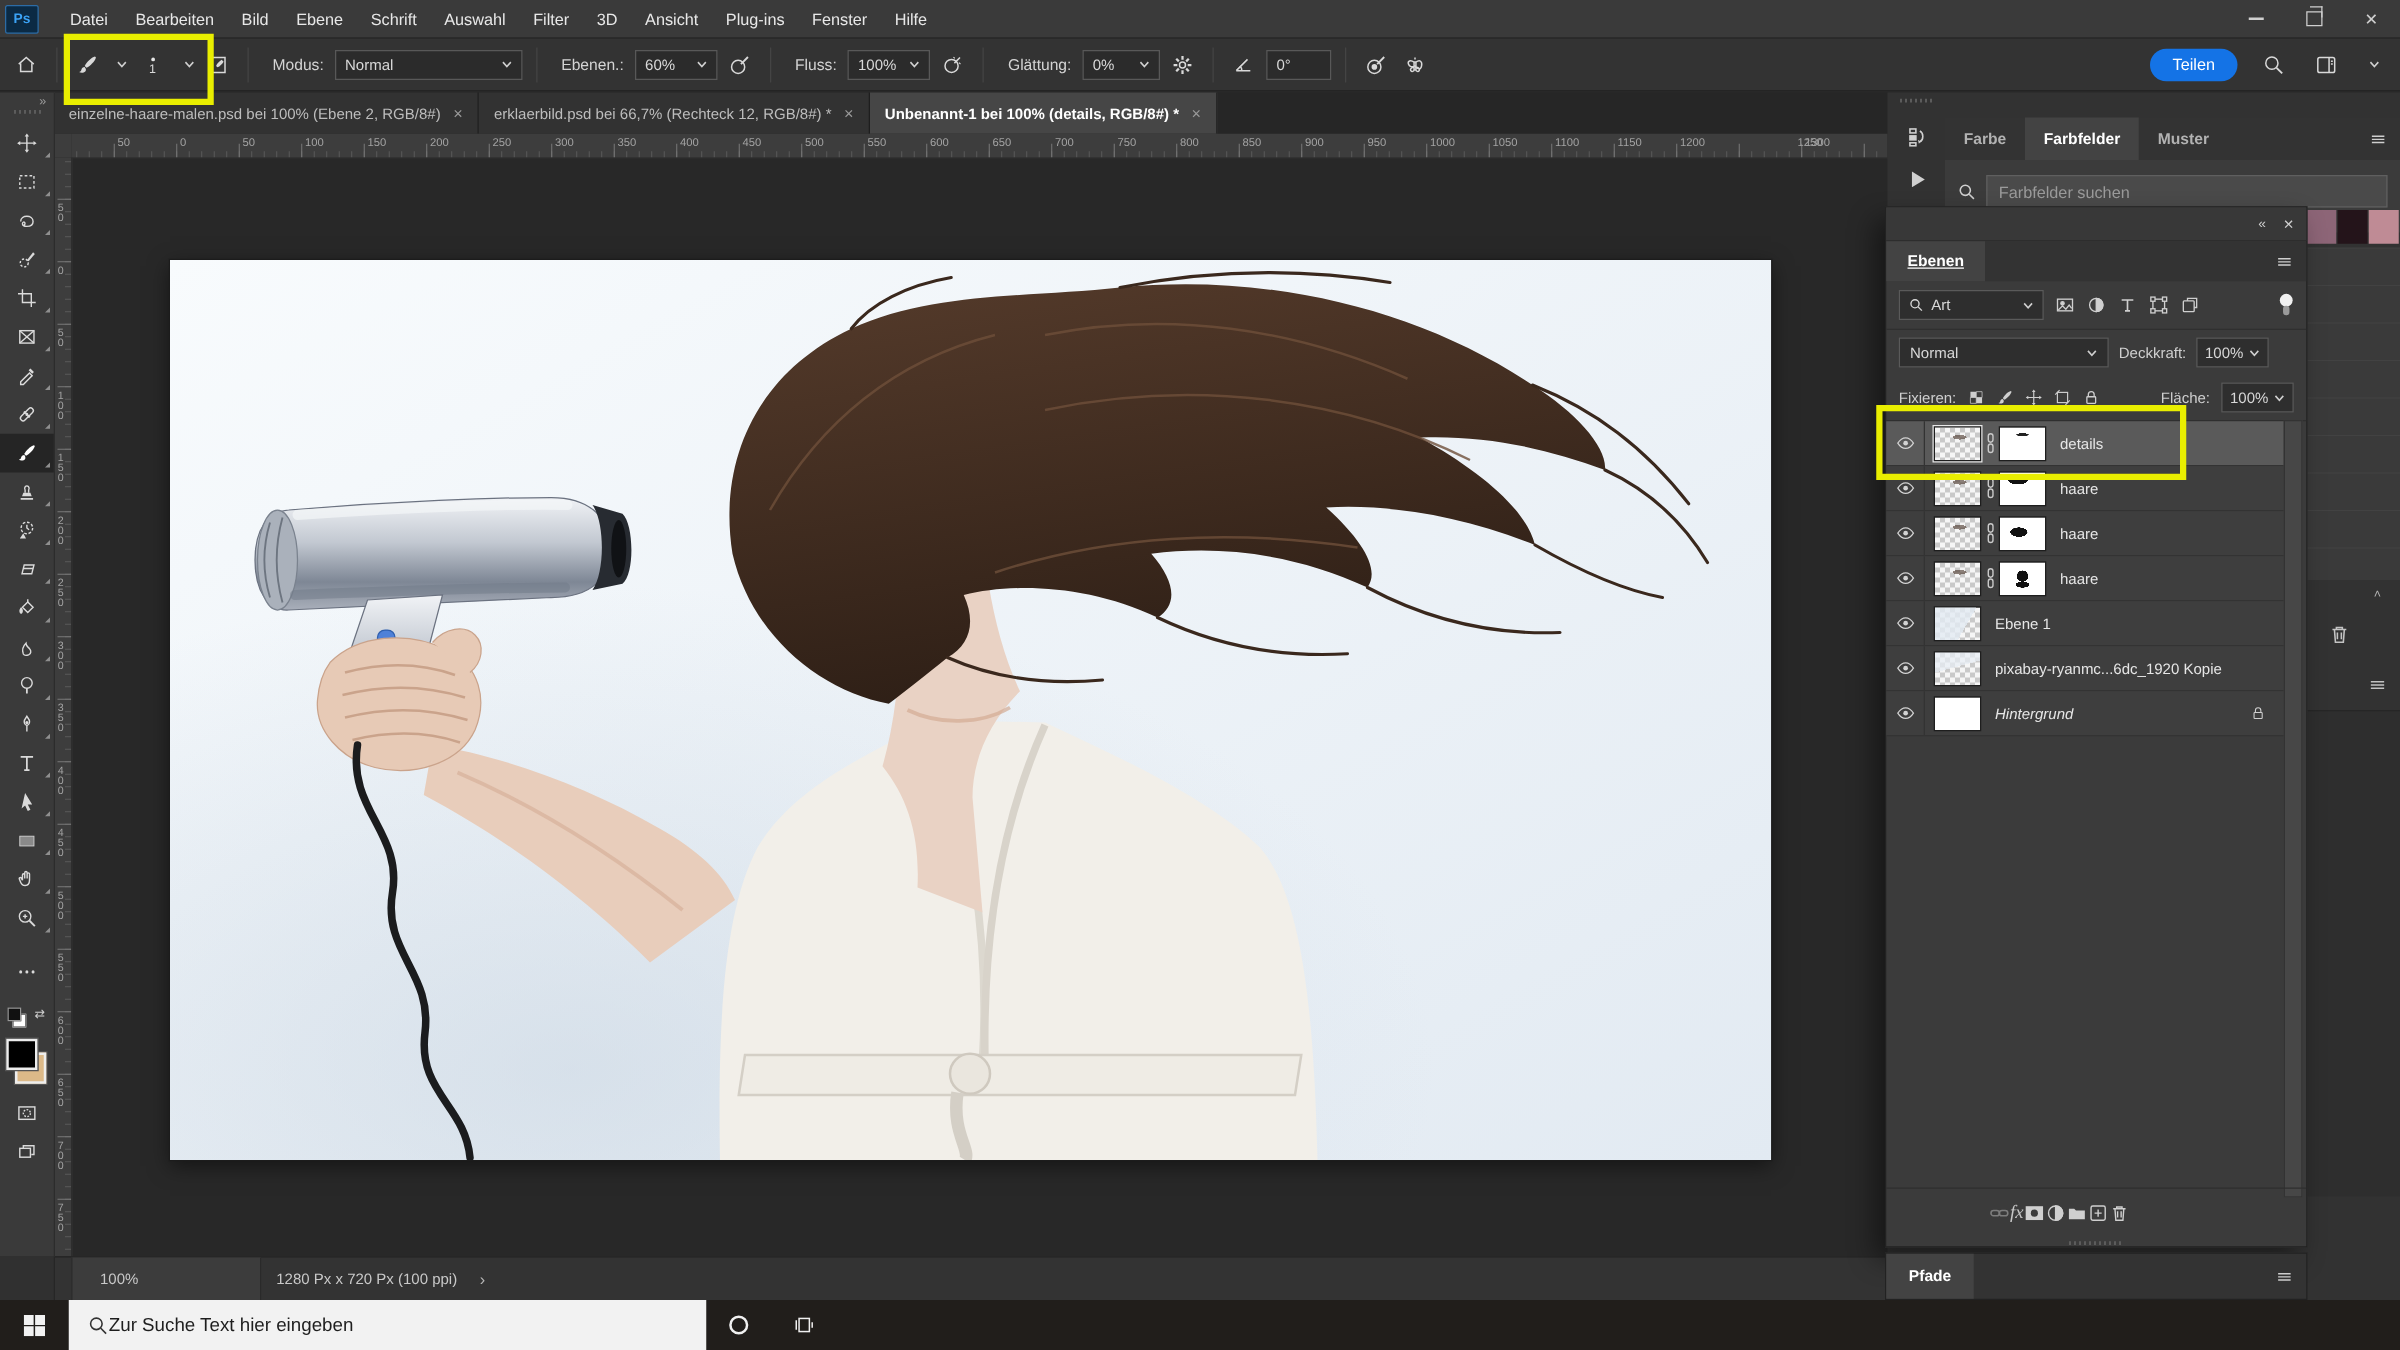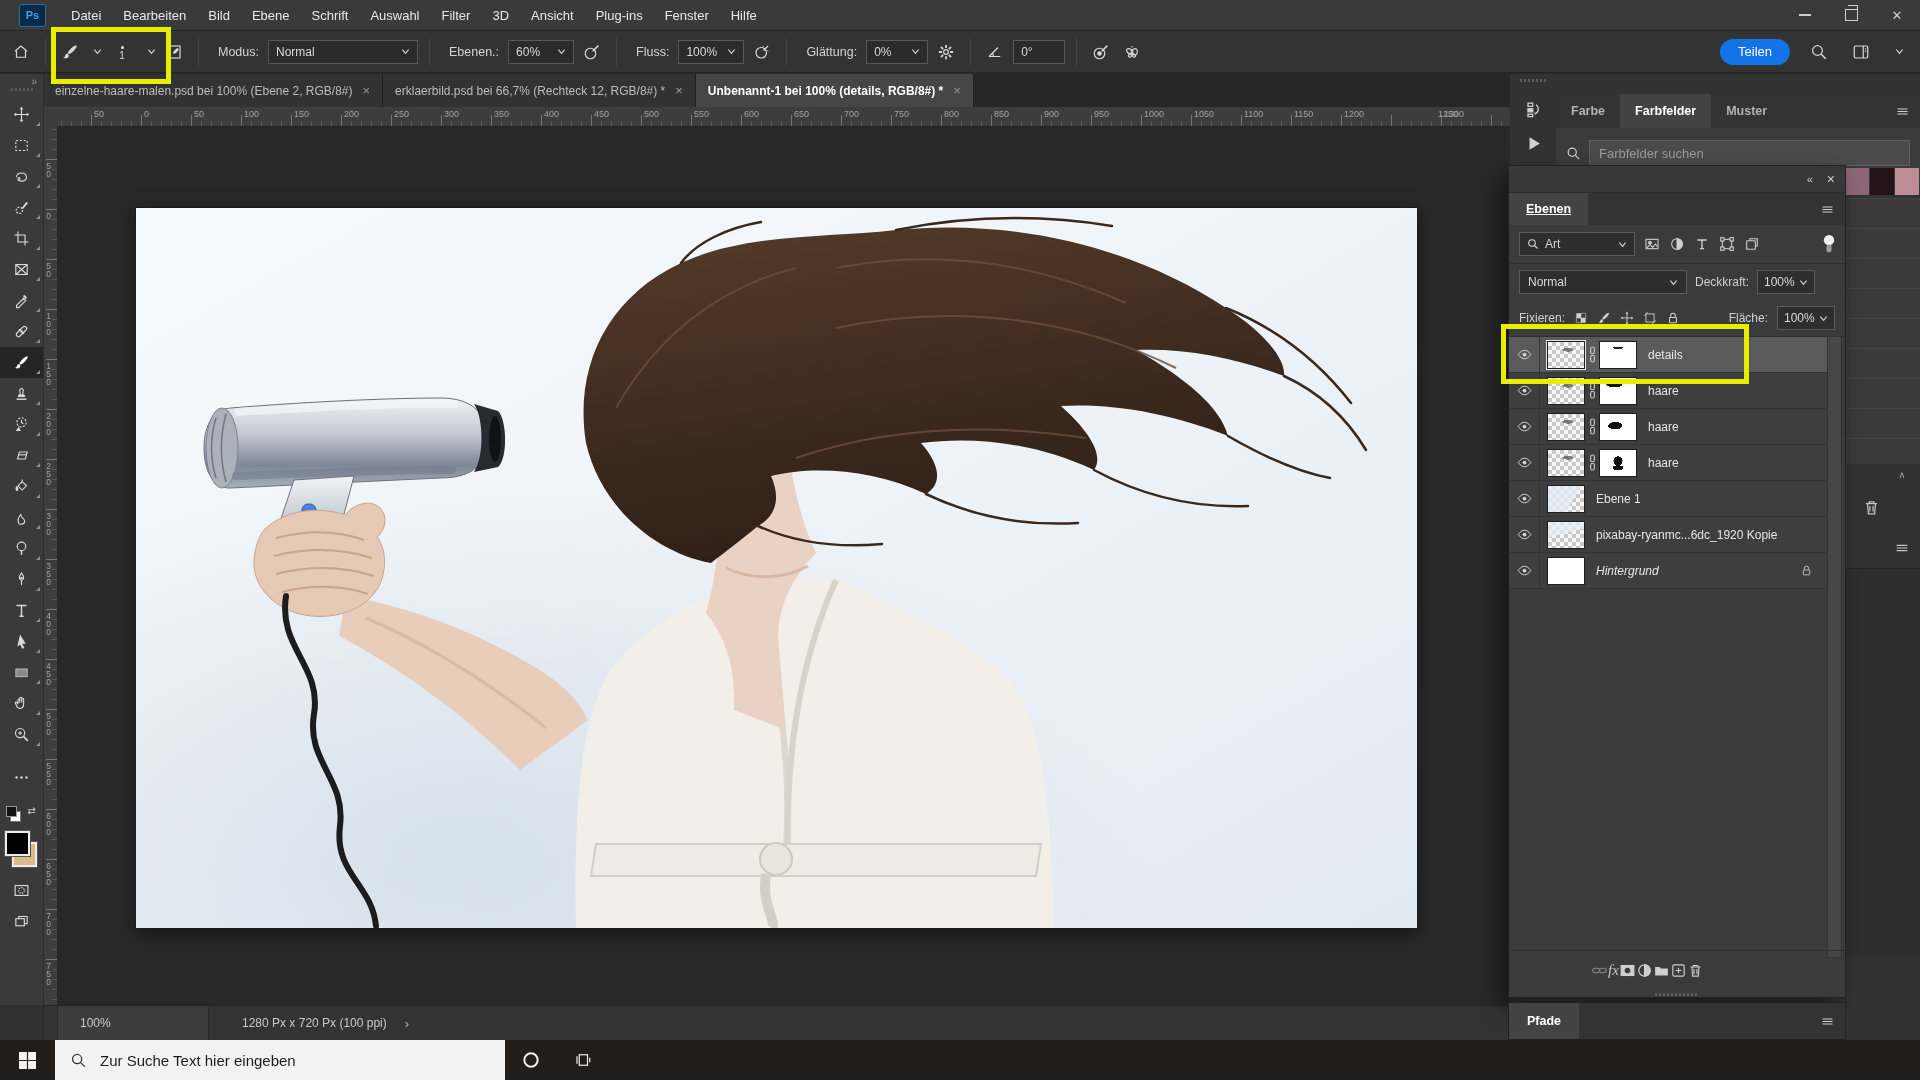--- a/index.html
+++ b/index.html
@@ -1,21 +1,21 @@
 <!DOCTYPE html>
 <html><head>
 <meta charset="utf-8">
 <style>
   html,body{margin:0;padding:0;background:#000;}
   #app{position:relative;width:1920px;height:1080px;overflow:hidden;background:#282828;
        font-family:"Liberation Sans",sans-serif;font-size:12px;color:#d8d8d8;}
   svg{display:block}
   
   .titlebar{position:absolute;left:0;top:0;width:1920px;height:30px;background:#3a3a3a;display:flex;align-items:center;}
-  .ps-logo{width:25px;height:21px;margin-left:19px;background:#0b2a44;color:#3ba3f6;font-weight:bold;font-size:11px;
+  .ps-logo{width:25px;height:21px;margin-left:4px;background:#0b2a44;color:#3ba3f6;font-weight:bold;font-size:11px;
            display:flex;align-items:center;justify-content:center;border-radius:2px;border:1px solid #2d6ca5;}
   .menu{display:flex;margin-left:14px;height:100%;}
   .menu-item{padding:0 11px;font-size:13px;color:#e8e8e8;display:flex;align-items:center;}
   .win-controls{margin-left:auto;display:flex;height:100%;}
   .win-btn{width:46px;display:flex;align-items:center;justify-content:center;color:#cfcfcf;}
   .wc-min{width:12px;height:2px;background:#cfcfcf;}
   .wc-restore{width:11px;height:10px;border:1.5px solid #cfcfcf;position:relative;background:#3a3a3a;}
   .wc-restore::before{content:"";position:absolute;left:2px;top:-5px;width:9px;height:8px;border:1.5px solid #cfcfcf;border-bottom:none;border-left:none;}
   .wc-close{font-size:13px;color:#cfcfcf;}
   
@@ -52,21 +52,21 @@
      background-image:linear-gradient(#787878 1px,transparent 1px),linear-gradient(#5a5a5a 1px,transparent 1px);
      background-size:11px 50px,5px 10px;background-repeat:repeat-y;background-position:right top 33px,right top 3px;}
   .v-ruler span{position:absolute;left:1px;width:9px;font-size:8.5px;line-height:8px;word-break:break-all;text-align:center;color:#a2a2a2;}
   
   .canvas{position:absolute;left:136px;top:208px;width:1281px;height:720px;box-shadow:0 0 0 1px #1c1c1c,0 5px 16px rgba(0,0,0,.5);z-index:1;}
   
   .statusbar{position:absolute;left:43px;top:1005px;width:1467px;height:35px;background:#333;border-top:1px solid #232323;
              display:flex;align-items:center;color:#c9c9c9;box-sizing:border-box;}
   .zoom-box{width:152px;height:100%;margin-left:14px;background:#3c3c3c;border-right:1px solid #2a2a2a;border-left:1px solid #2a2a2a;
             display:flex;align-items:center;padding-left:22px;box-sizing:border-box;}
-  .doc-info{margin-left:33px;}
+  .doc-info{margin-left:12px;}
   .status-chev{margin-left:18px;color:#b5b5b5;font-size:13px;}
   .corner-bl{position:absolute;left:0;top:1005px;width:43px;height:35px;background:#303030;border-right:1px solid #262626;}
   
   .toolbar{position:absolute;left:0;top:74px;width:43px;height:931px;background:#3a3a3a;border-right:1px solid #2c2c2c;
            display:flex;flex-direction:column;align-items:center;z-index:3;}
   .tb-expand{font-size:10px;color:#9a9a9a;margin:2px 0 1px;align-self:flex-end;padding-right:6px;}
   .tb-grip{width:22px;height:3px;margin-bottom:8px;background:repeating-linear-gradient(90deg,#5c5c5c 0 2px,transparent 2px 4px);}
   .tool{width:43px;height:31px;display:flex;align-items:center;justify-content:center;color:#dadada;position:relative;flex:none;}
   .tool svg{width:17px;height:17px;}
   .tool::after{content:"";position:absolute;right:3px;bottom:4px;border-left:4px solid transparent;border-bottom:4px solid #8f8f8f;}
@@ -166,21 +166,21 @@
   .f-dim{color:#7d7d7d;}
   .lp-grip{position:absolute;left:50%;bottom:1px;transform:translateX(-50%);width:44px;height:3px;
            background:repeating-linear-gradient(90deg,#5c5c5c 0 2px,transparent 2px 4px);}
   
   .pfade-bar{position:absolute;left:1508px;top:1002px;width:338px;height:38px;background:#333;border:1px solid #222;
              display:flex;align-items:stretch;z-index:20;box-sizing:border-box;}
   .pfade-tab{padding:0 18px;background:#434343;color:#fff;font-weight:bold;font-size:12.5px;display:flex;align-items:center;}
   
   .taskbar{position:absolute;left:0;top:1040px;width:1920px;height:40px;background:#211e1b;display:flex;align-items:stretch;z-index:40;}
   .start{width:55px;display:flex;align-items:center;justify-content:center;}
-  .tb-search{width:450px;background:#f2f2f2;display:flex;align-items:center;gap:13px;padding-left:15px;
+  .tb-search{width:510px;background:#f2f2f2;display:flex;align-items:center;padding-left:15px;
              color:#1e1e1e;font-size:15px;box-sizing:border-box;}
   .cortana{width:52px;display:flex;align-items:center;justify-content:center;}
   .taskview{width:52px;display:flex;align-items:center;justify-content:center;color:#eee;}
 </style>
 </head>
 <body>
 
 <div id="app">
 
   <div class="titlebar">

